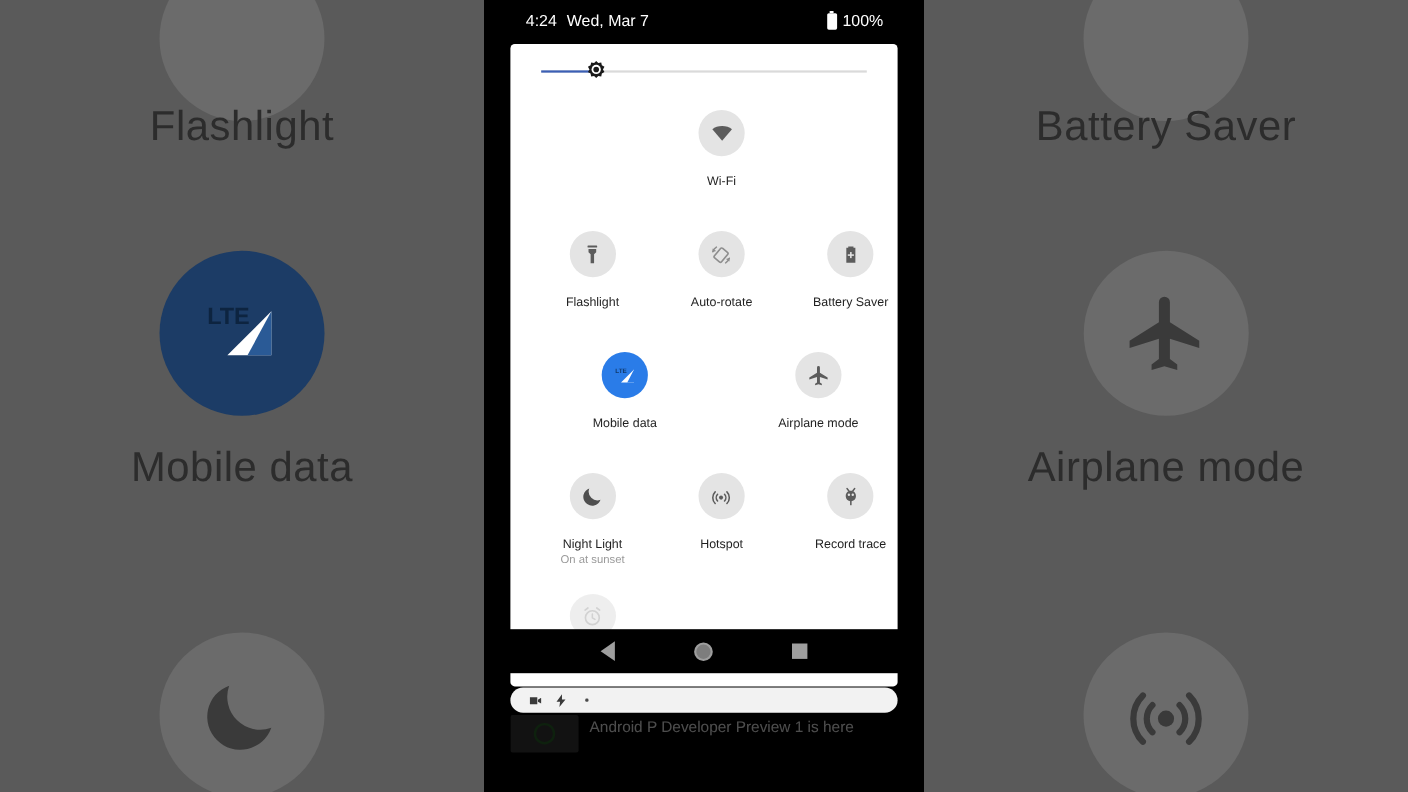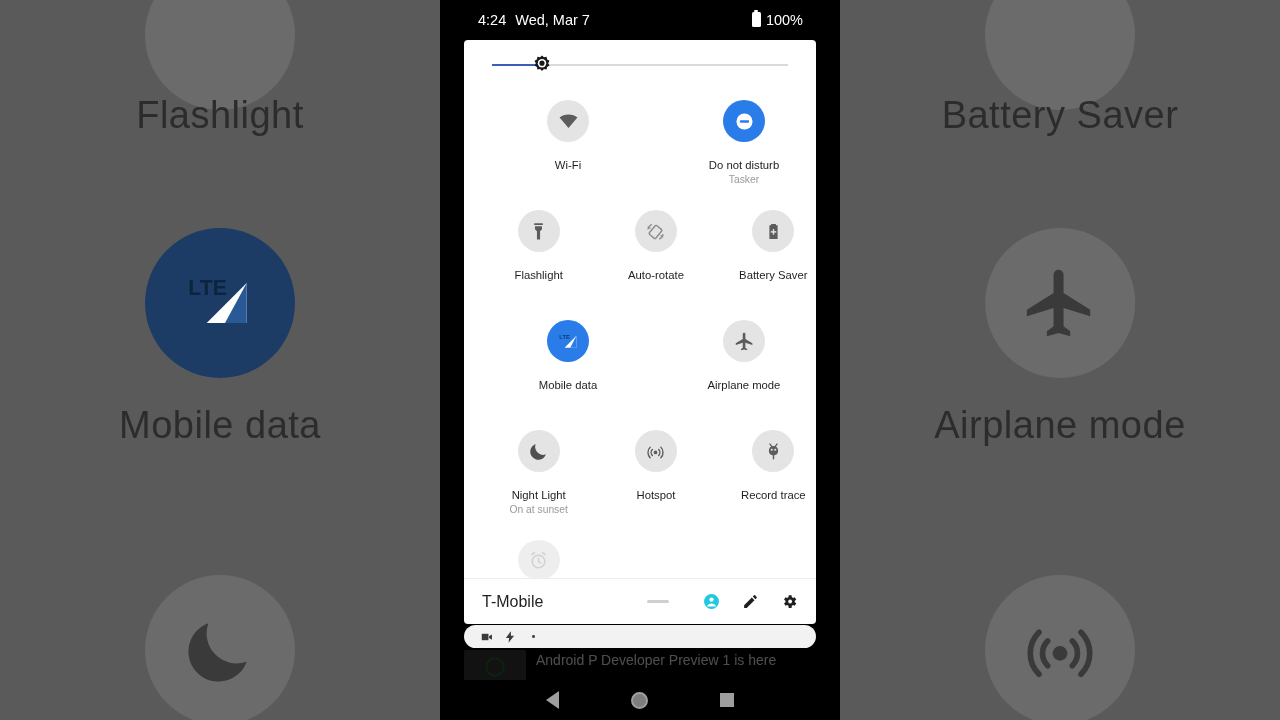--- a/index.html
+++ b/index.html
@@ -28,21 +28,21 @@
     display: flex; align-items: center; justify-content: center;
   }
   .bd-circle.blue { background: #1c3c66; }
   .bd-label {
     margin-top: 26px; font-size: 38px; color: #2c2c2c; letter-spacing: .5px;
     white-space: nowrap; font-weight: 400;
   }
   .bd-icon { width: 80px; height: 80px; display: block; }
 
   
-  .phone { position: absolute; left: 440px; top: 0; width: 400px; height: 720px; background: #000; }
+  .phone { position: absolute; left: 440px; top: 0; width: 400px; height: 612px; background: #000; }
 
   
   .statusbar {
     position: absolute; top: 0; left: 0; width: 400px; height: 40px;
     display: flex; align-items: center; color: #fff; font-size: 14.5px;
   }
   .sb-left { margin-left: 38px; display: flex; align-items: center; gap: 9px; }
   .sb-right { margin-left: auto; margin-right: 37px; display: flex; align-items: flex-start; gap: 5px; }
   .batt-glyph {
     width: 9px; height: 15px; background: #fff; border-radius: 1.5px; position: relative;
@@ -222,30 +222,20 @@
       <div class="tiles">
 
         <div class="tile-row">
           <div class="tile">
             <div class="tile-circle">
               <svg class="tile-icon" viewBox="0 0 24 24">
                 <path d="M12 19.5l10.2-12.2C19.6 5.2 16 4 12 4S4.4 5.2 1.8 7.3z" fill="#5c5c5c"></path>
               </svg>
             </div>
             <div class="tile-label">Wi-Fi</div>
-          </div>
-          <div class="tile">
-            <div class="tile-circle on">
-              <svg class="tile-icon" viewBox="0 0 24 24">
-                <circle cx="12" cy="12" r="9.2" fill="#ffffff"></circle>
-                <rect x="6.6" y="10.7" width="10.8" height="2.6" rx="1.2" fill="#2a7ce8"></rect>
-              </svg>
-            </div>
-            <div class="tile-label">Do not disturb</div>
-            <div class="tile-sub">Tasker</div>
           </div>
         </div>
 
         <div class="tile-row">
           <div class="tile">
             <div class="tile-circle">
               <svg class="tile-icon" viewBox="0 0 24 24">
                 <rect x="7" y="2.5" width="10" height="2.2" rx=".6" fill="#5c5c5c"></rect>
                 <path d="M8 6h8v3.4l-2.2 2.2V21h-3.6v-9.4L8 9.4z" fill="#5c5c5c"></path>
               </svg>

